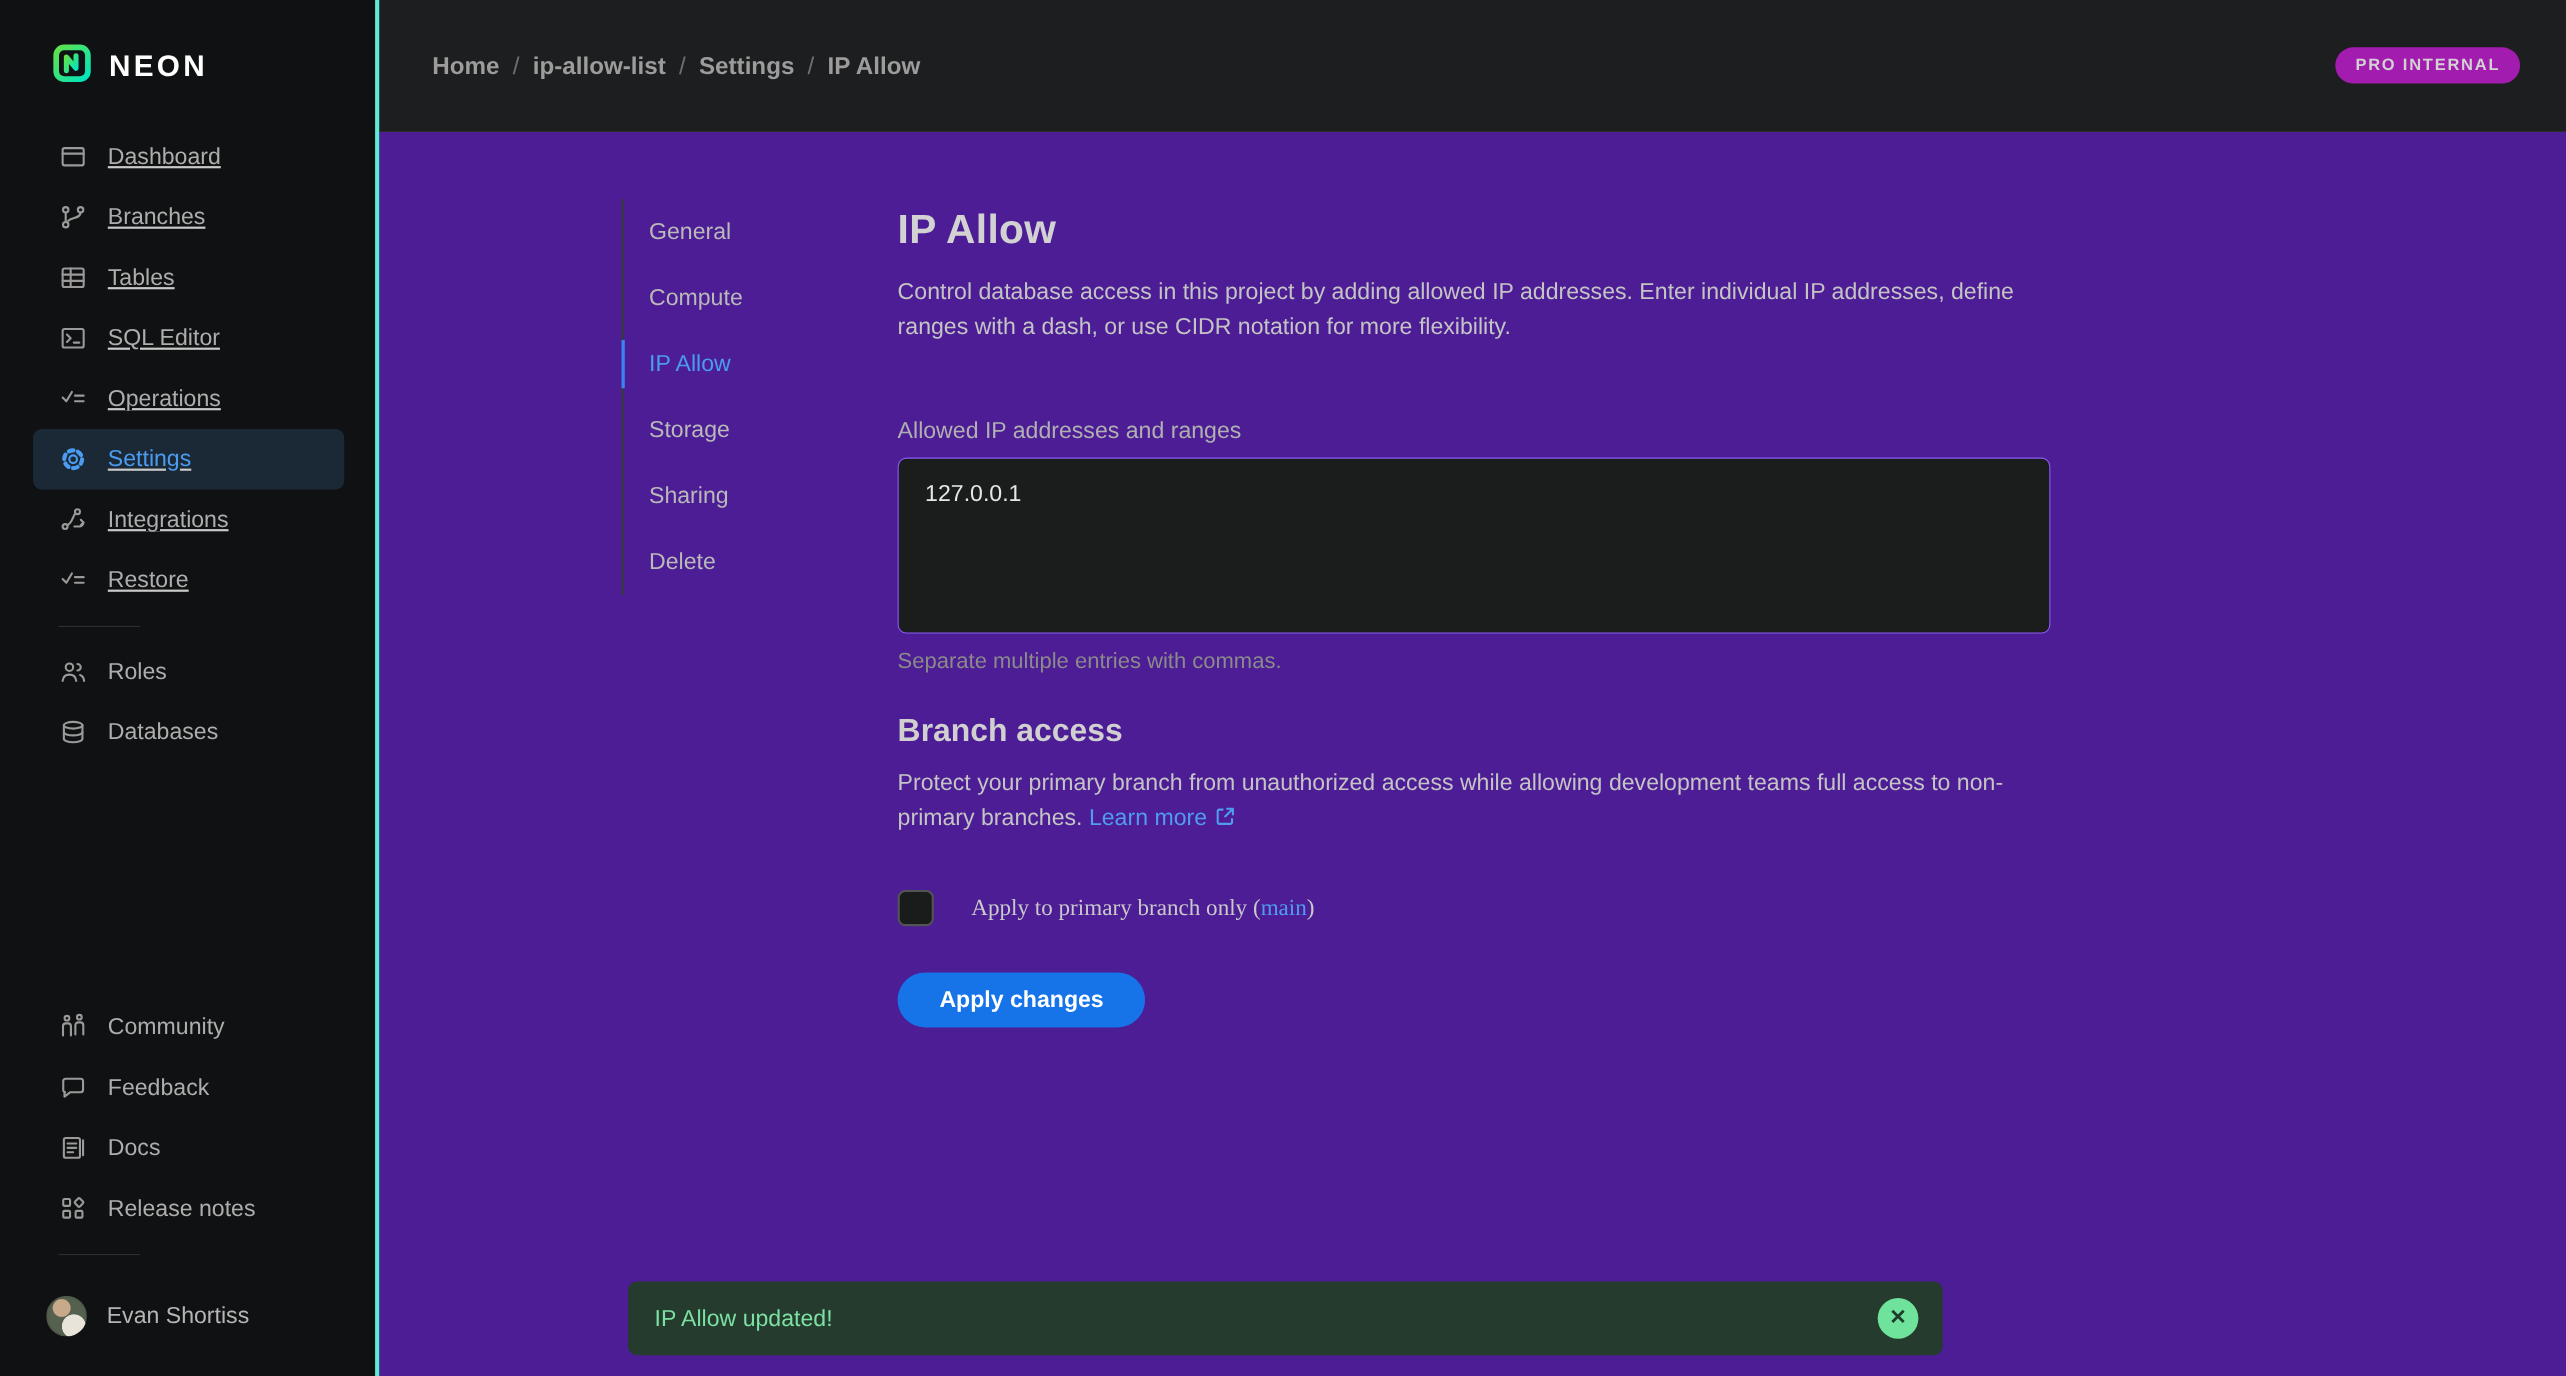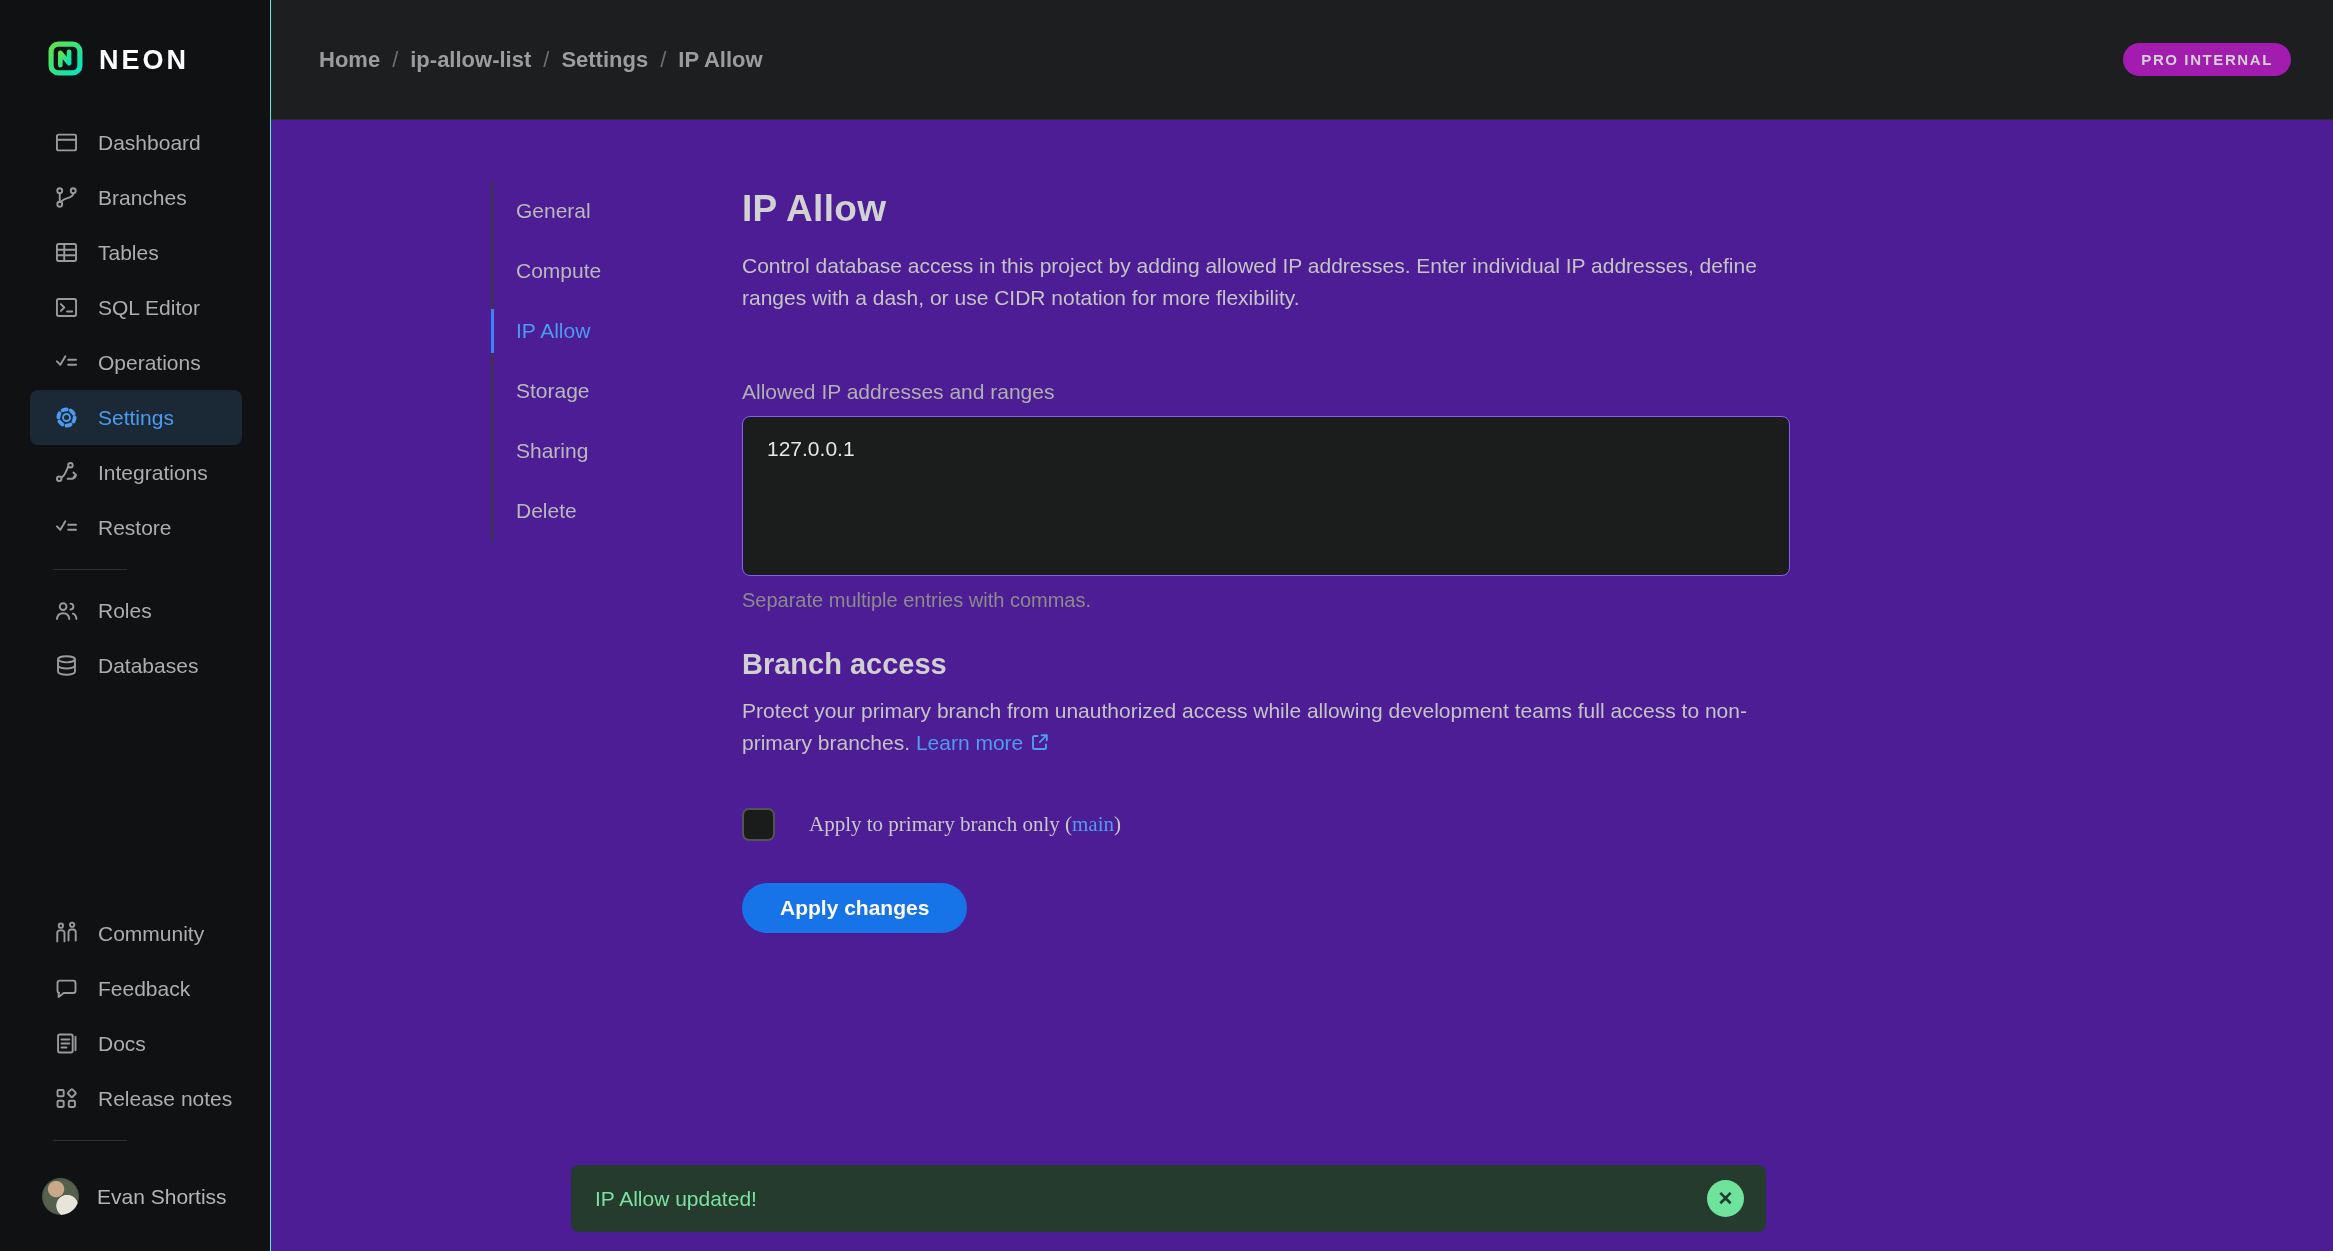--- a/index.html
+++ b/index.html
@@ -6,31 +6,31 @@
   html,body { width:2333px; height:1251px; overflow:hidden; }
   body {
     font-family:"Liberation Sans", sans-serif;
     background:#161717; color:#c9c9c9;
     position:relative;
   }
   .app { display:flex; width:2333px; height:1251px; }
 
   
   .sidebar {
-    width:271px; height:100%; background:#101112;
-    border-right:1px solid #5eead4;
+    width:345px; height:100%; background:#101112;
+    border-right:4px solid #5eead4;
     display:flex; flex-direction:column;
     padding:38px 0 36px 0; flex-shrink:0;
   }
   .logo-row { display:flex; align-items:center; gap:16px; margin-left:48px; height:44px; }
   .logo-row .wordmark {
     color:#ffffff; font-size:27px; font-weight:800; letter-spacing:3px;
   }
   .nav { display:flex; flex-direction:column; }
-  .nav-main { margin-top:33px; }
+  .nav-main { margin-top:33px;text-decoration:underline; }
   .nav-item {
     display:flex; align-items:center; gap:18px;
     height:55px; margin:0 28px 0 30px; padding-left:23px;
     border-radius:8px; color:#adadad; font-size:21px; cursor:pointer;
   }
   .nav-item svg { width:27px; height:27px; stroke:#9a9a9a; fill:none;
     stroke-width:1.7; stroke-linecap:round; stroke-linejoin:round; flex-shrink:0; }
   .nav-item.active { background:#1b2836; color:#4b9cf0; }
   .nav-item.active svg { stroke:#4b9cf0; }
   .side-divider { height:1px; background:#2e2f30; margin:14px 0 13px 53px; width:74px; }

